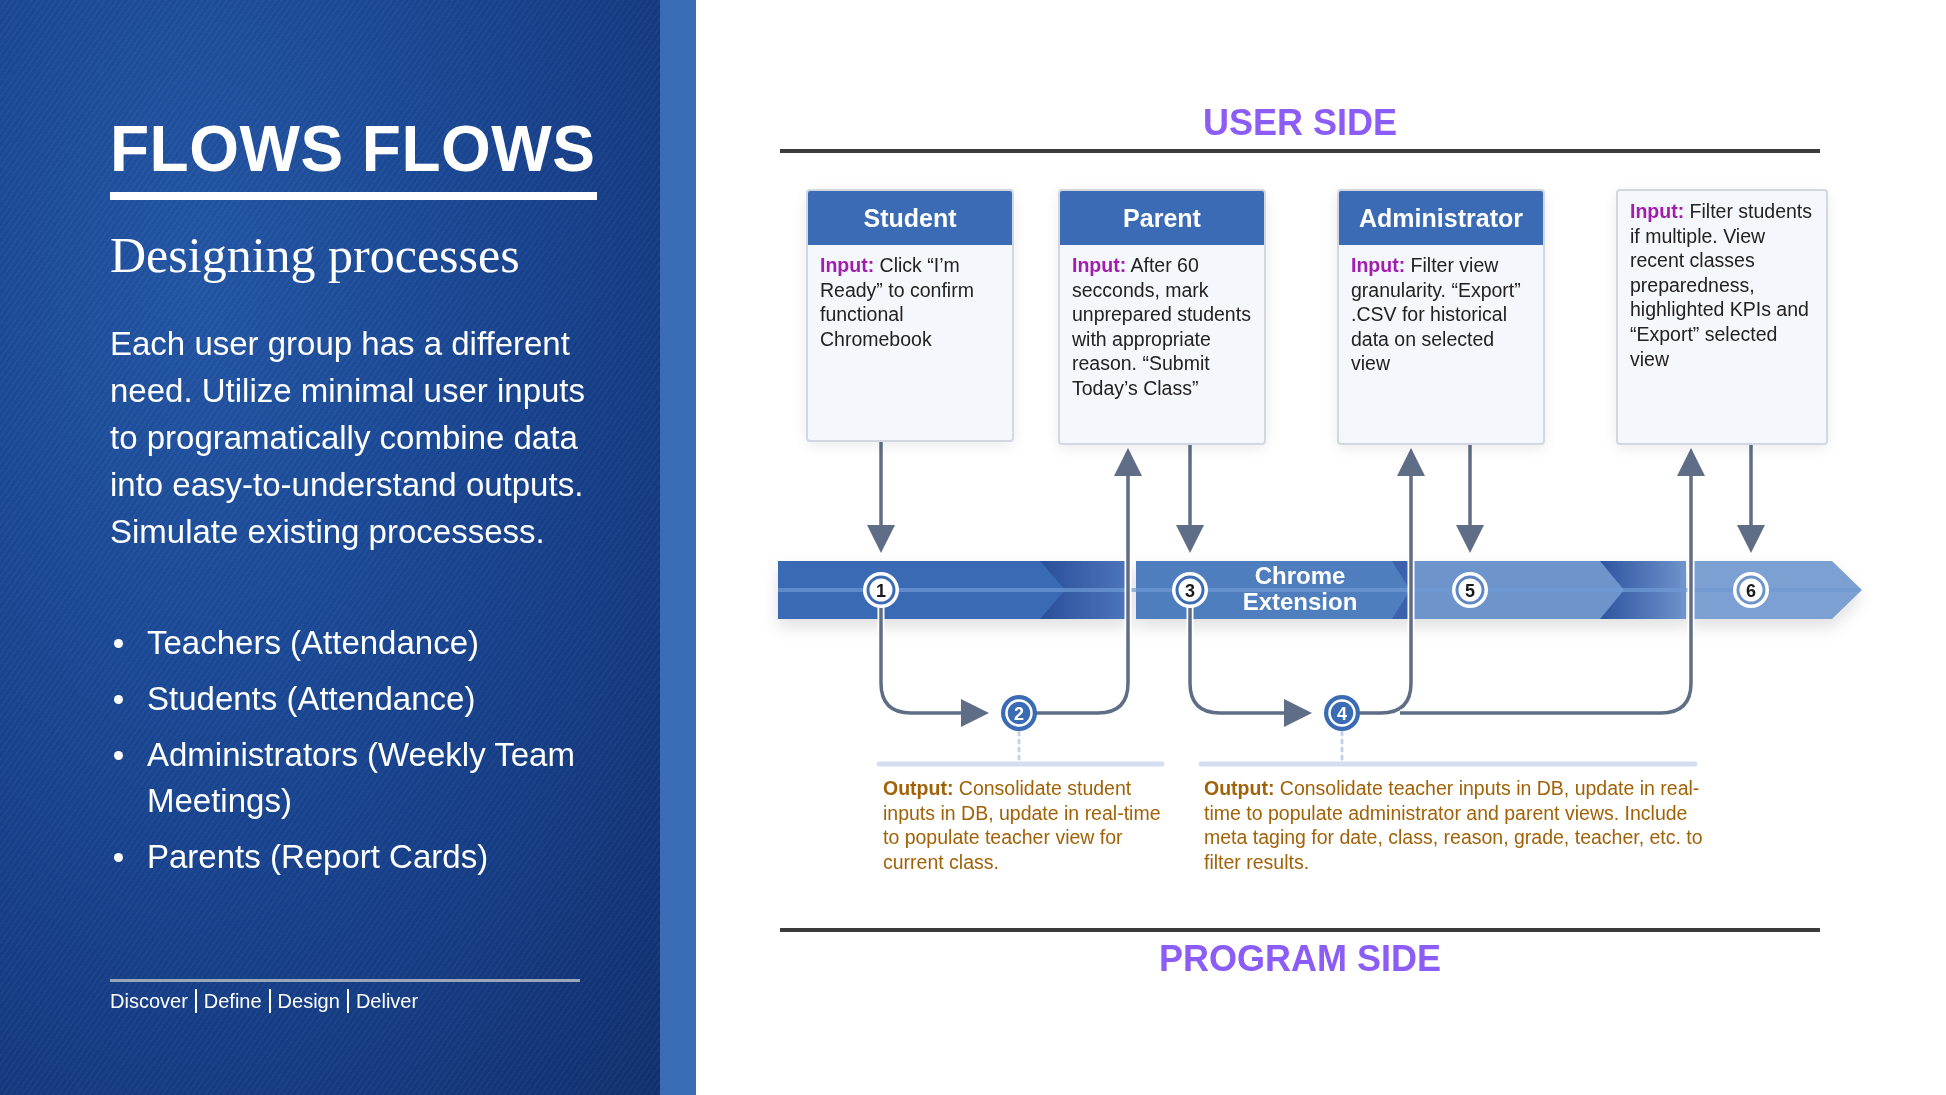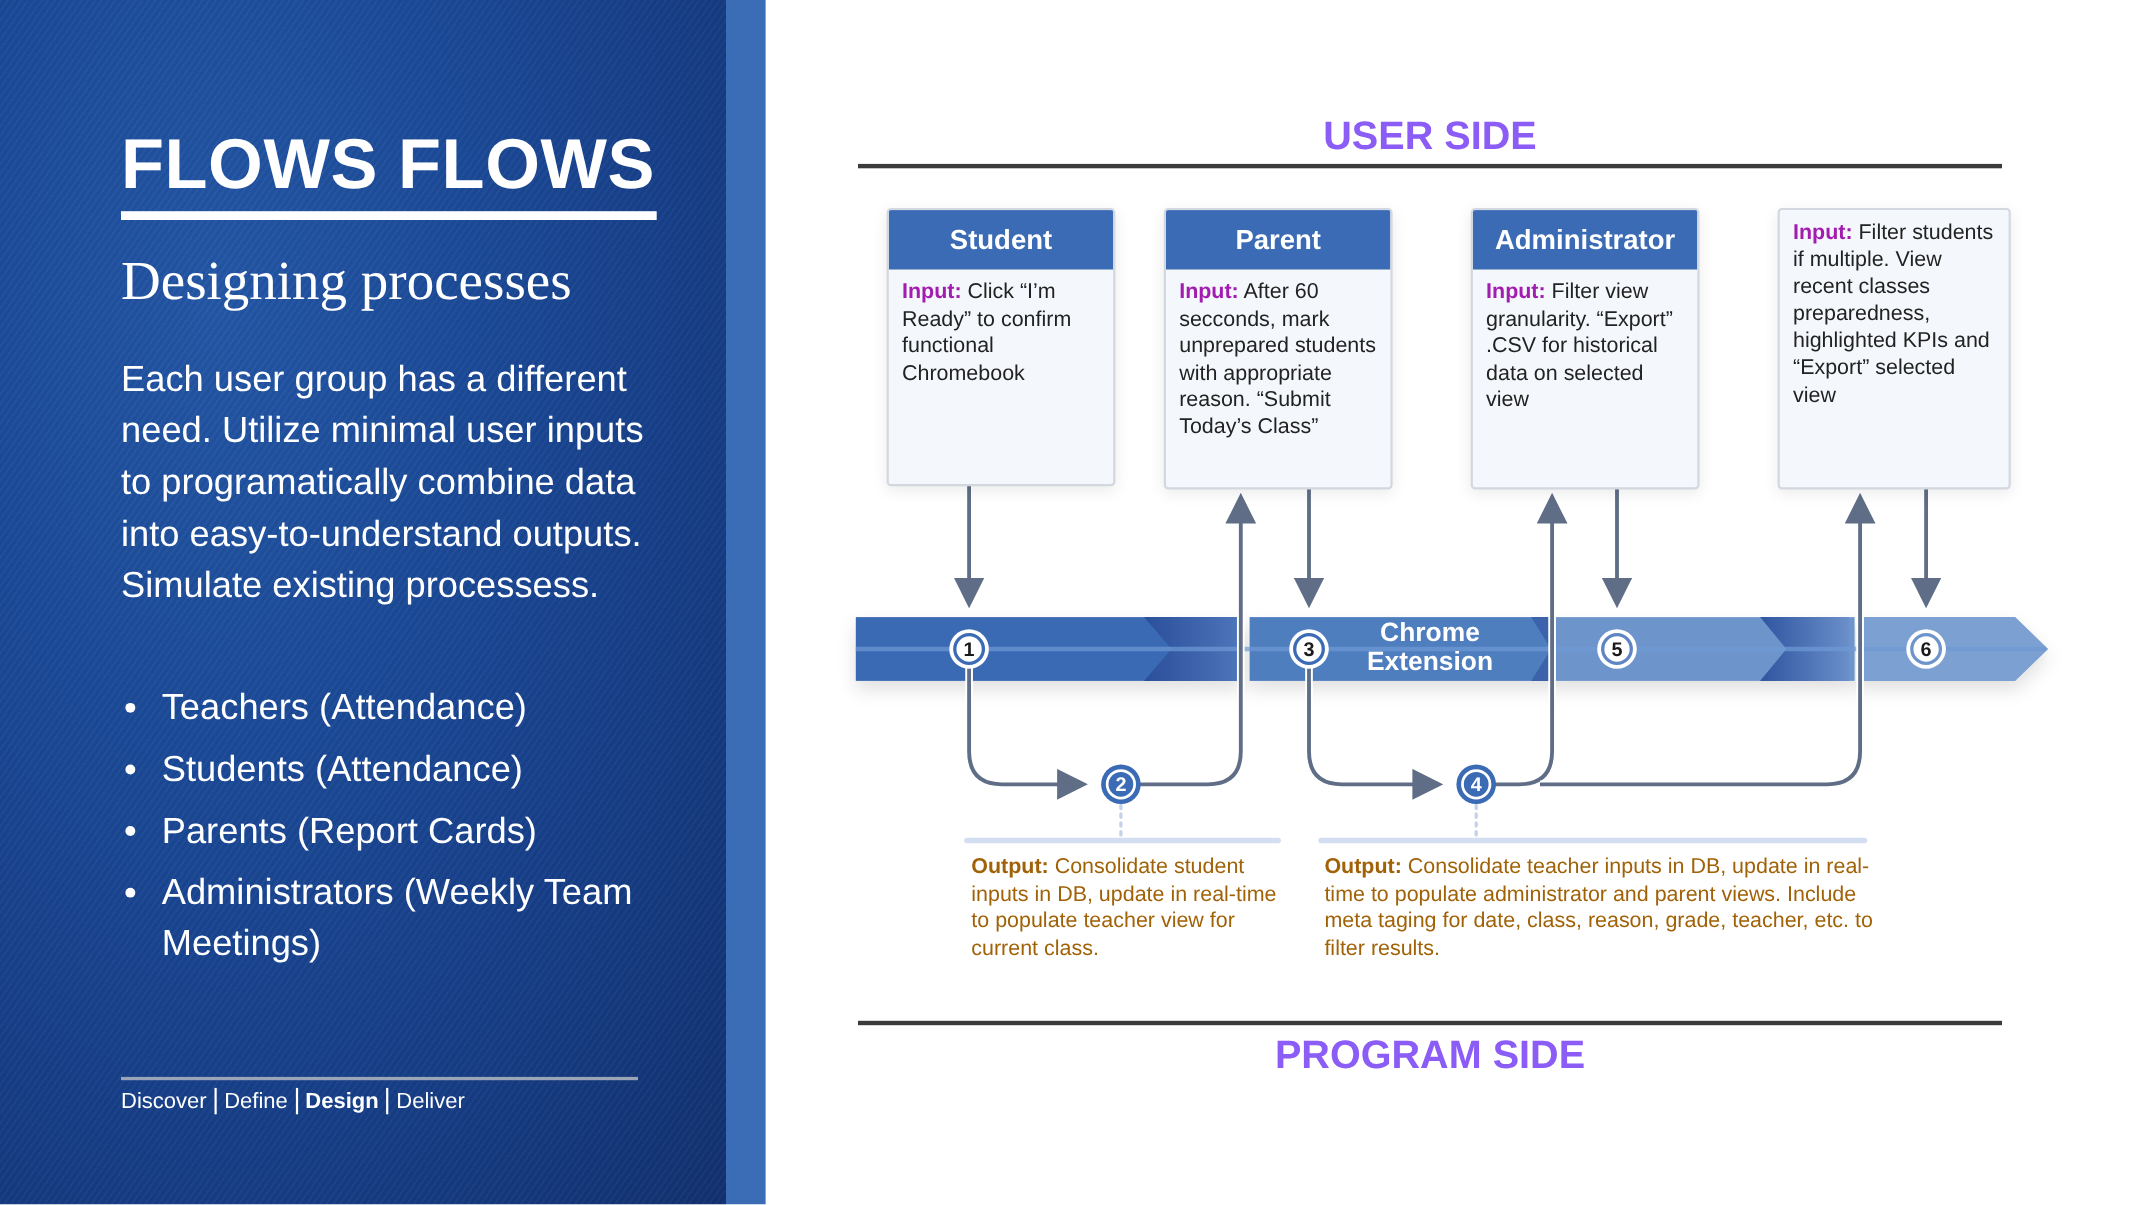--- a/index.html
+++ b/index.html
@@ -12,21 +12,21 @@
   .title { position:absolute; left:110px; top:112px; font-size:64px; font-weight:700; color:#fff; letter-spacing:0.5px; }
   .title-rule { position:absolute; left:110px; top:192px; width:487px; height:8px; background:#fff; }
   .subtitle { position:absolute; left:110px; top:226px; font-size:50px; color:#fff; font-weight:400;font-family:Liberation Serif, serif; }
   .desc { position:absolute; left:110px; top:320px; width:500px; font-size:33px; line-height:47px; color:#fff; }
   .bullets { position:absolute; left:110px; top:620px; width:520px; margin:0; padding:0; list-style:none; }
   .bullets li { position:relative; padding-left:37px; font-size:33px; line-height:46px; color:#fff; margin-bottom:10px; }
   .bullets li .dot { position:absolute; left:4px; top:19px; width:9px; height:9px; border-radius:50%; background:#fff; }
   .foot-rule { position:absolute; left:110px; top:979px; width:470px; height:3px; background:#9aa5b8; }
   .nav { position:absolute; left:110px; top:989px; font-size:20px; color:#fff; display:flex; align-items:center; }
   .nav .sep { display:inline-block; width:2px; height:24px; background:#fff; margin:0 7px; }
-  .nav .active { font-weight:700; }
+  .nav .active { font-weight:400; }
 
   .section-title { position:absolute; left:780px; width:1040px; text-align:center; font-size:36px; font-weight:700; color:#8b5cf6; }
   .rule { position:absolute; left:780px; width:1040px; height:4px; background:#3b3b3b; }
 
   .card { position:absolute; top:189px; width:204px; background:#f4f7fb; border:2px solid #d3d8e0; border-radius:4px; box-shadow:0 4px 14px rgba(0,0,0,0.08); overflow:hidden; }
   .card-head { height:54px; background:#3a6bb4; color:#fff; font-weight:700; font-size:25px; display:flex; align-items:center; justify-content:center; }
   .card-body { padding:8px 12px 10px 12px; font-size:19.5px; line-height:24.6px; color:#222; }
   .card-body b { font-weight:700; color:#a21caf; }
 
   .diagram { position:absolute; left:0; top:0; width:1946px; height:1095px; }
@@ -42,22 +42,22 @@
 <div class="stripe"></div>
 
 <div class="title">FLOWS FLOWS</div>
 <div class="title-rule"></div>
 <div class="subtitle">Designing processes</div>
 <div class="desc">Each user group has a different need. Utilize minimal user inputs to programatically combine data into easy-to-understand outputs. Simulate existing processess.</div>
 
 <ul class="bullets">
   <li><span class="dot"></span><span>Teachers (Attendance)</span></li>
   <li><span class="dot"></span><span>Students (Attendance)</span></li>
+  <li><span class="dot"></span><span>Administrators (Weekly Team Meetings)</span></li>
   <li><span class="dot"></span><span>Parents (Report Cards)</span></li>
-  <li><span class="dot"></span><span>Administrators (Weekly Team Meetings)</span></li>
 </ul>
 
 <div class="foot-rule"></div>
 <div class="nav">
   <span>Discover</span>
   <span class="sep"></span>
   <span>Define</span>
   <span class="sep"></span>
   <span class="active">Design</span>
   <span class="sep"></span>

